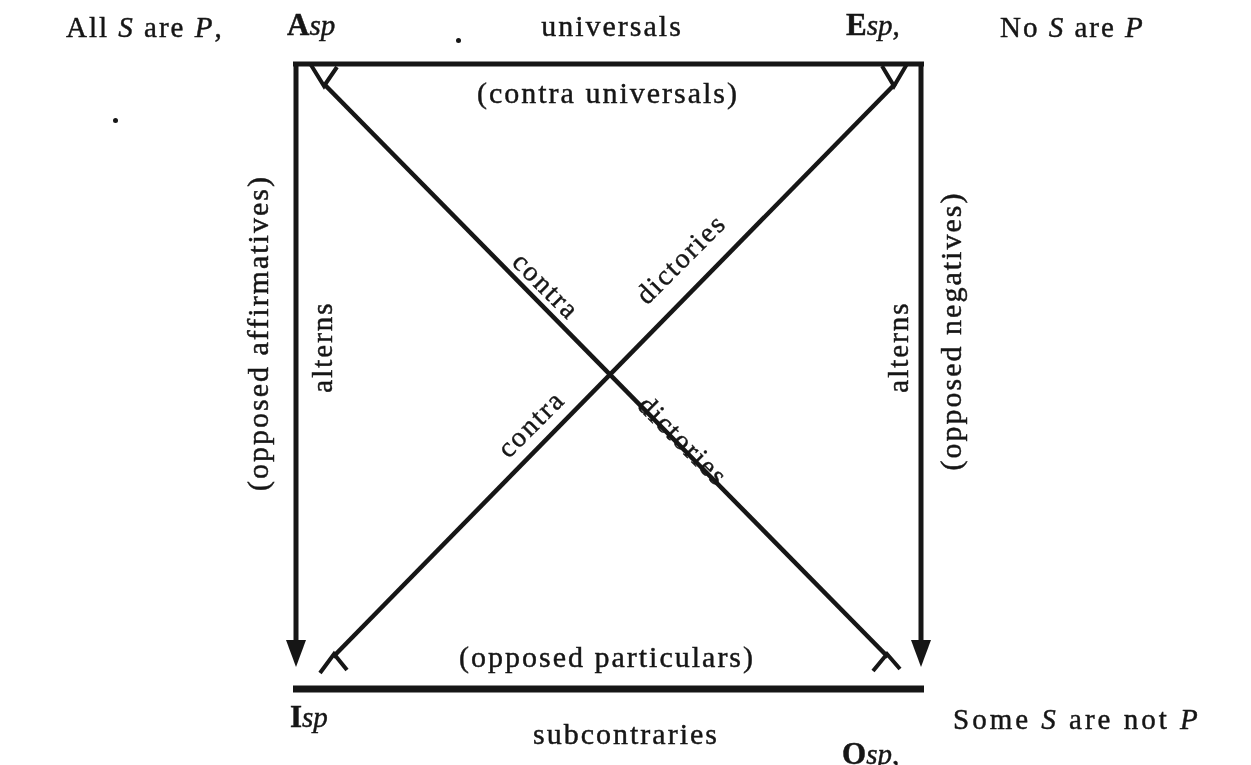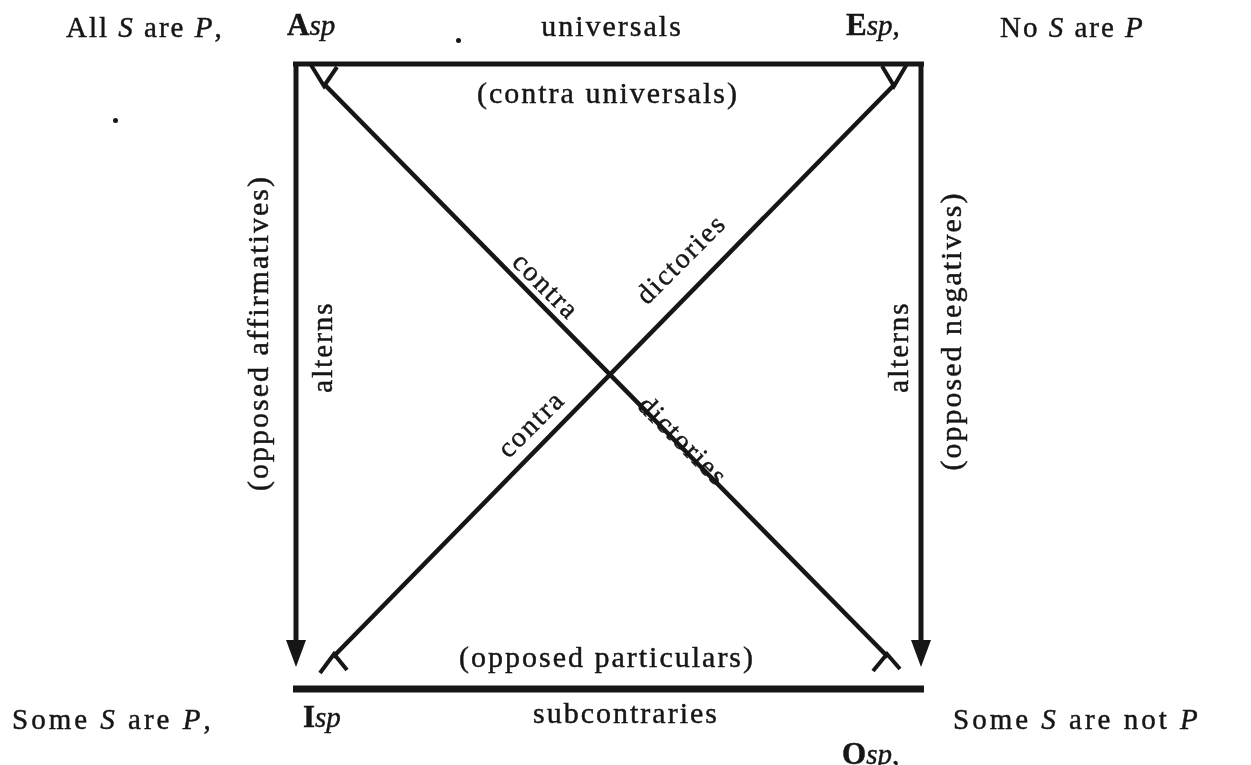--- a/index.html
+++ b/index.html
@@ -72,25 +72,24 @@
   <div class="lbl edge-label rot" style="left:898px; top:347px; font-size:29px;">alterns</div>
   <div class="lbl edge-sublabel rot" style="left:951px; top:331px;">(opposed negatives)</div>
 
   <div class="diag diag-down" style="left:546px; top:286px;">contra</div>
   <div class="diag diag-up" style="left:681px; top:259px;">dictories</div>
   <div class="diag diag-up" style="left:531px; top:424px;">contra</div>
   <div class="diag diag-down" style="left:683px; top:441px;">dictories</div>
 
   <div class="lbl edge-sublabel cx" style="left:607px; top:641px;">(opposed particulars)</div>
 
-  <div class="lbl stmt stmt-wide" style="left:12px; top:704px;"><span>Some </span><span class="it">S</span><span> are </span><span class="it">P</span><span>,</span></div>
 
-  <div class="lbl tag" style="left:303px; top:701px;"><span class="tagletter">I</span><span class="tagsub">sp</span></div>
+  <div class="lbl tag" style="left:290px; top:701px;"><span class="tagletter">I</span><span class="tagsub">sp</span></div>
 
-  <div class="lbl edge-label cx" style="left:626px; top:697px;">subcontraries</div>
+  <div class="lbl edge-label cx" style="left:626px; top:718px;">subcontraries</div>
 
   <div class="lbl tag" style="left:842px; top:738px;"><span class="tagletter">O</span><span class="tagsub">sp</span><span>,</span></div>
 
   <div class="lbl stmt stmt-wide" style="left:953px; top:704px;text-align:center;"><span>Some </span><span class="it">S</span><span> are not </span><span class="it">P</span></div>
 
   <div class="speck" style="left:113px; top:118px;"></div>
   <div class="speck" style="left:456px; top:38px;"></div>
 
 </div>
 

